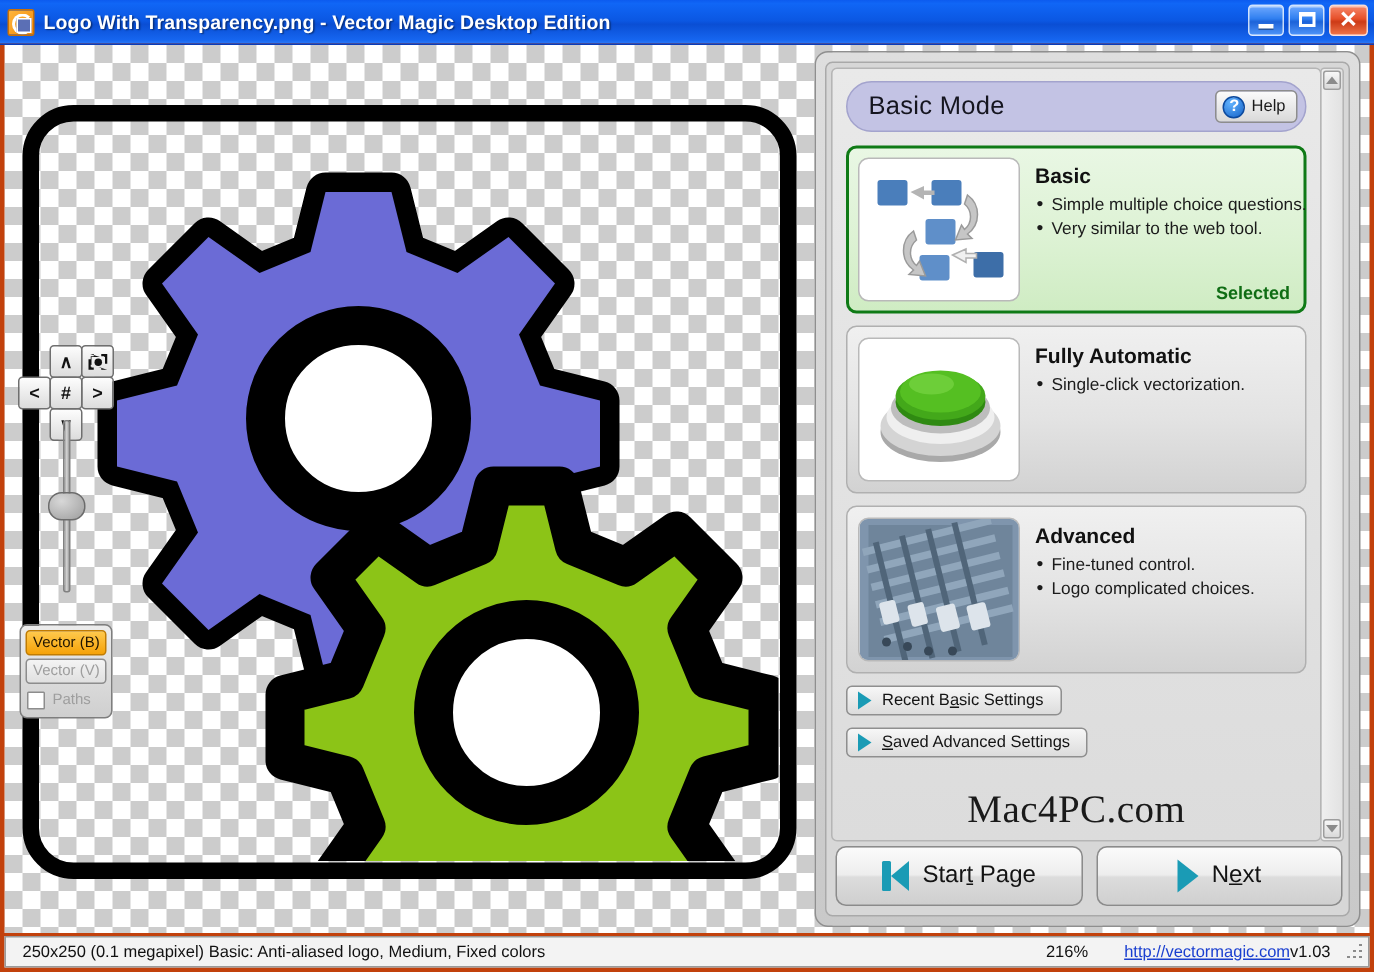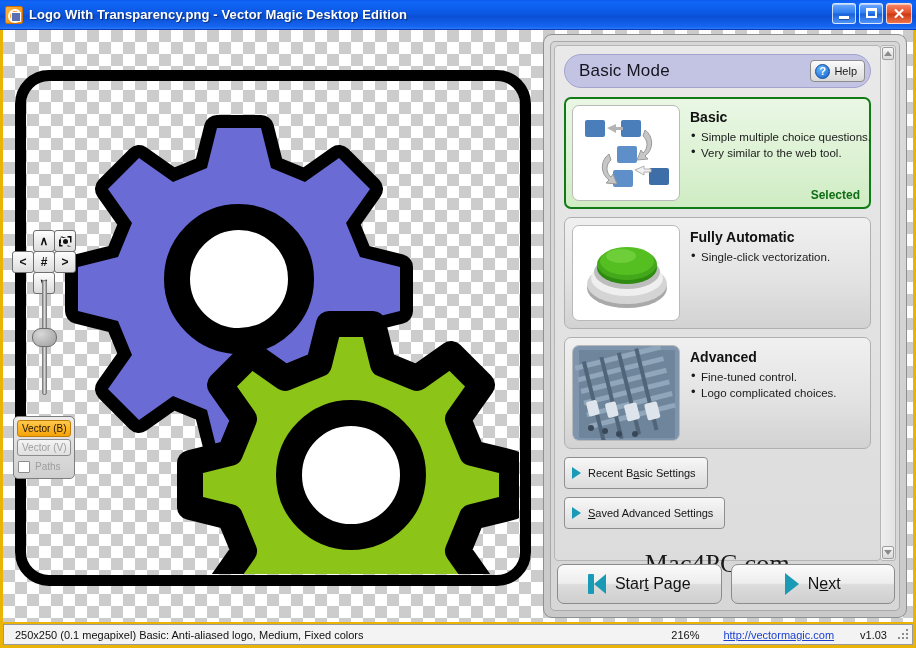--- a/index.html
+++ b/index.html
@@ -5,21 +5,21 @@
   * { box-sizing: border-box; margin: 0; padding: 0; }
   html, body {
     width: 916px; height: 648px;
     font-family: "Liberation Sans", sans-serif;
     overflow: hidden;
     background: #0a3fd0;
   }
   #app {
     position: relative;
     width: 916px; height: 648px;
-    background: #eab308;
+    background: #c2410c;
   }
 
   
   #titlebar {
     position: absolute; left: 0; top: 0; width: 916px; height: 30px;
     background: linear-gradient(to bottom,#0c5bef 0%,#1066f6 8%,#0b57e2 48%,#0a4ed4 56%,#1666f0 92%,#2b79f7 100%);
     display: flex; align-items: center;
     border-bottom: 1px solid #0a3bb8;
   }
   #titlebar .app-icon {
@@ -231,21 +231,21 @@
     content: "\2022"; position: absolute; left: 1px; top: -1px; font-size: 13px;
   }
   .selected-tag {
     position: absolute; right: 9px; bottom: 5px;
     font-size: 12px; font-weight: bold; color: #0f6d14;
   }
 
   
   .settings-btn {
     display: inline-flex; align-items: center; gap: 7px;
-    height: 32px; padding: 0 11px 0 7px; margin-bottom: 8px;
+    height: 20px; padding: 0 11px 0 7px; margin-bottom: 8px;
     background: linear-gradient(to bottom,#f7f7f7,#dcdcdc);
     border: 1px solid #8f8f8f; border-radius: 4px;
     font-size: 11px; color: #141414;
   }
   .tri {
     width: 0; height: 0;
     border-left: 9px solid #1a9bb5;
     border-top: 6px solid transparent; border-bottom: 6px solid transparent;
   }
   u { text-decoration: underline; }
@@ -308,21 +308,21 @@
     position: absolute; left: 3px; bottom: 3px; width: 910px; height: 21px;
     background: #f3f3f3; border: 1px solid #9a9a9a;
     display: flex; align-items: center;
     font-size: 11px; color: #111;
   }
   #status-left { padding-left: 11px; flex: 1; white-space: nowrap; }
   #status-zoom { width: 76px; text-align: right; }
   #status-link {
     margin-left: 24px; color: #1a3fd0; text-decoration: underline; white-space: nowrap;
   }
-  #status-ver { margin-left: 26px; margin-right: 10px; }
+  #status-ver { margin-right: 10px; }
   #grip {
     width: 12px; height: 12px; margin-right: 3px;
     background-image:
       radial-gradient(circle .9px at 2px 9px,#8b8b8b 99%,transparent 0),
       radial-gradient(circle .9px at 6px 9px,#8b8b8b 99%,transparent 0),
       radial-gradient(circle .9px at 10px 9px,#8b8b8b 99%,transparent 0),
       radial-gradient(circle .9px at 6px 5px,#8b8b8b 99%,transparent 0),
       radial-gradient(circle .9px at 10px 5px,#8b8b8b 99%,transparent 0),
       radial-gradient(circle .9px at 10px 1px,#8b8b8b 99%,transparent 0);
   }

